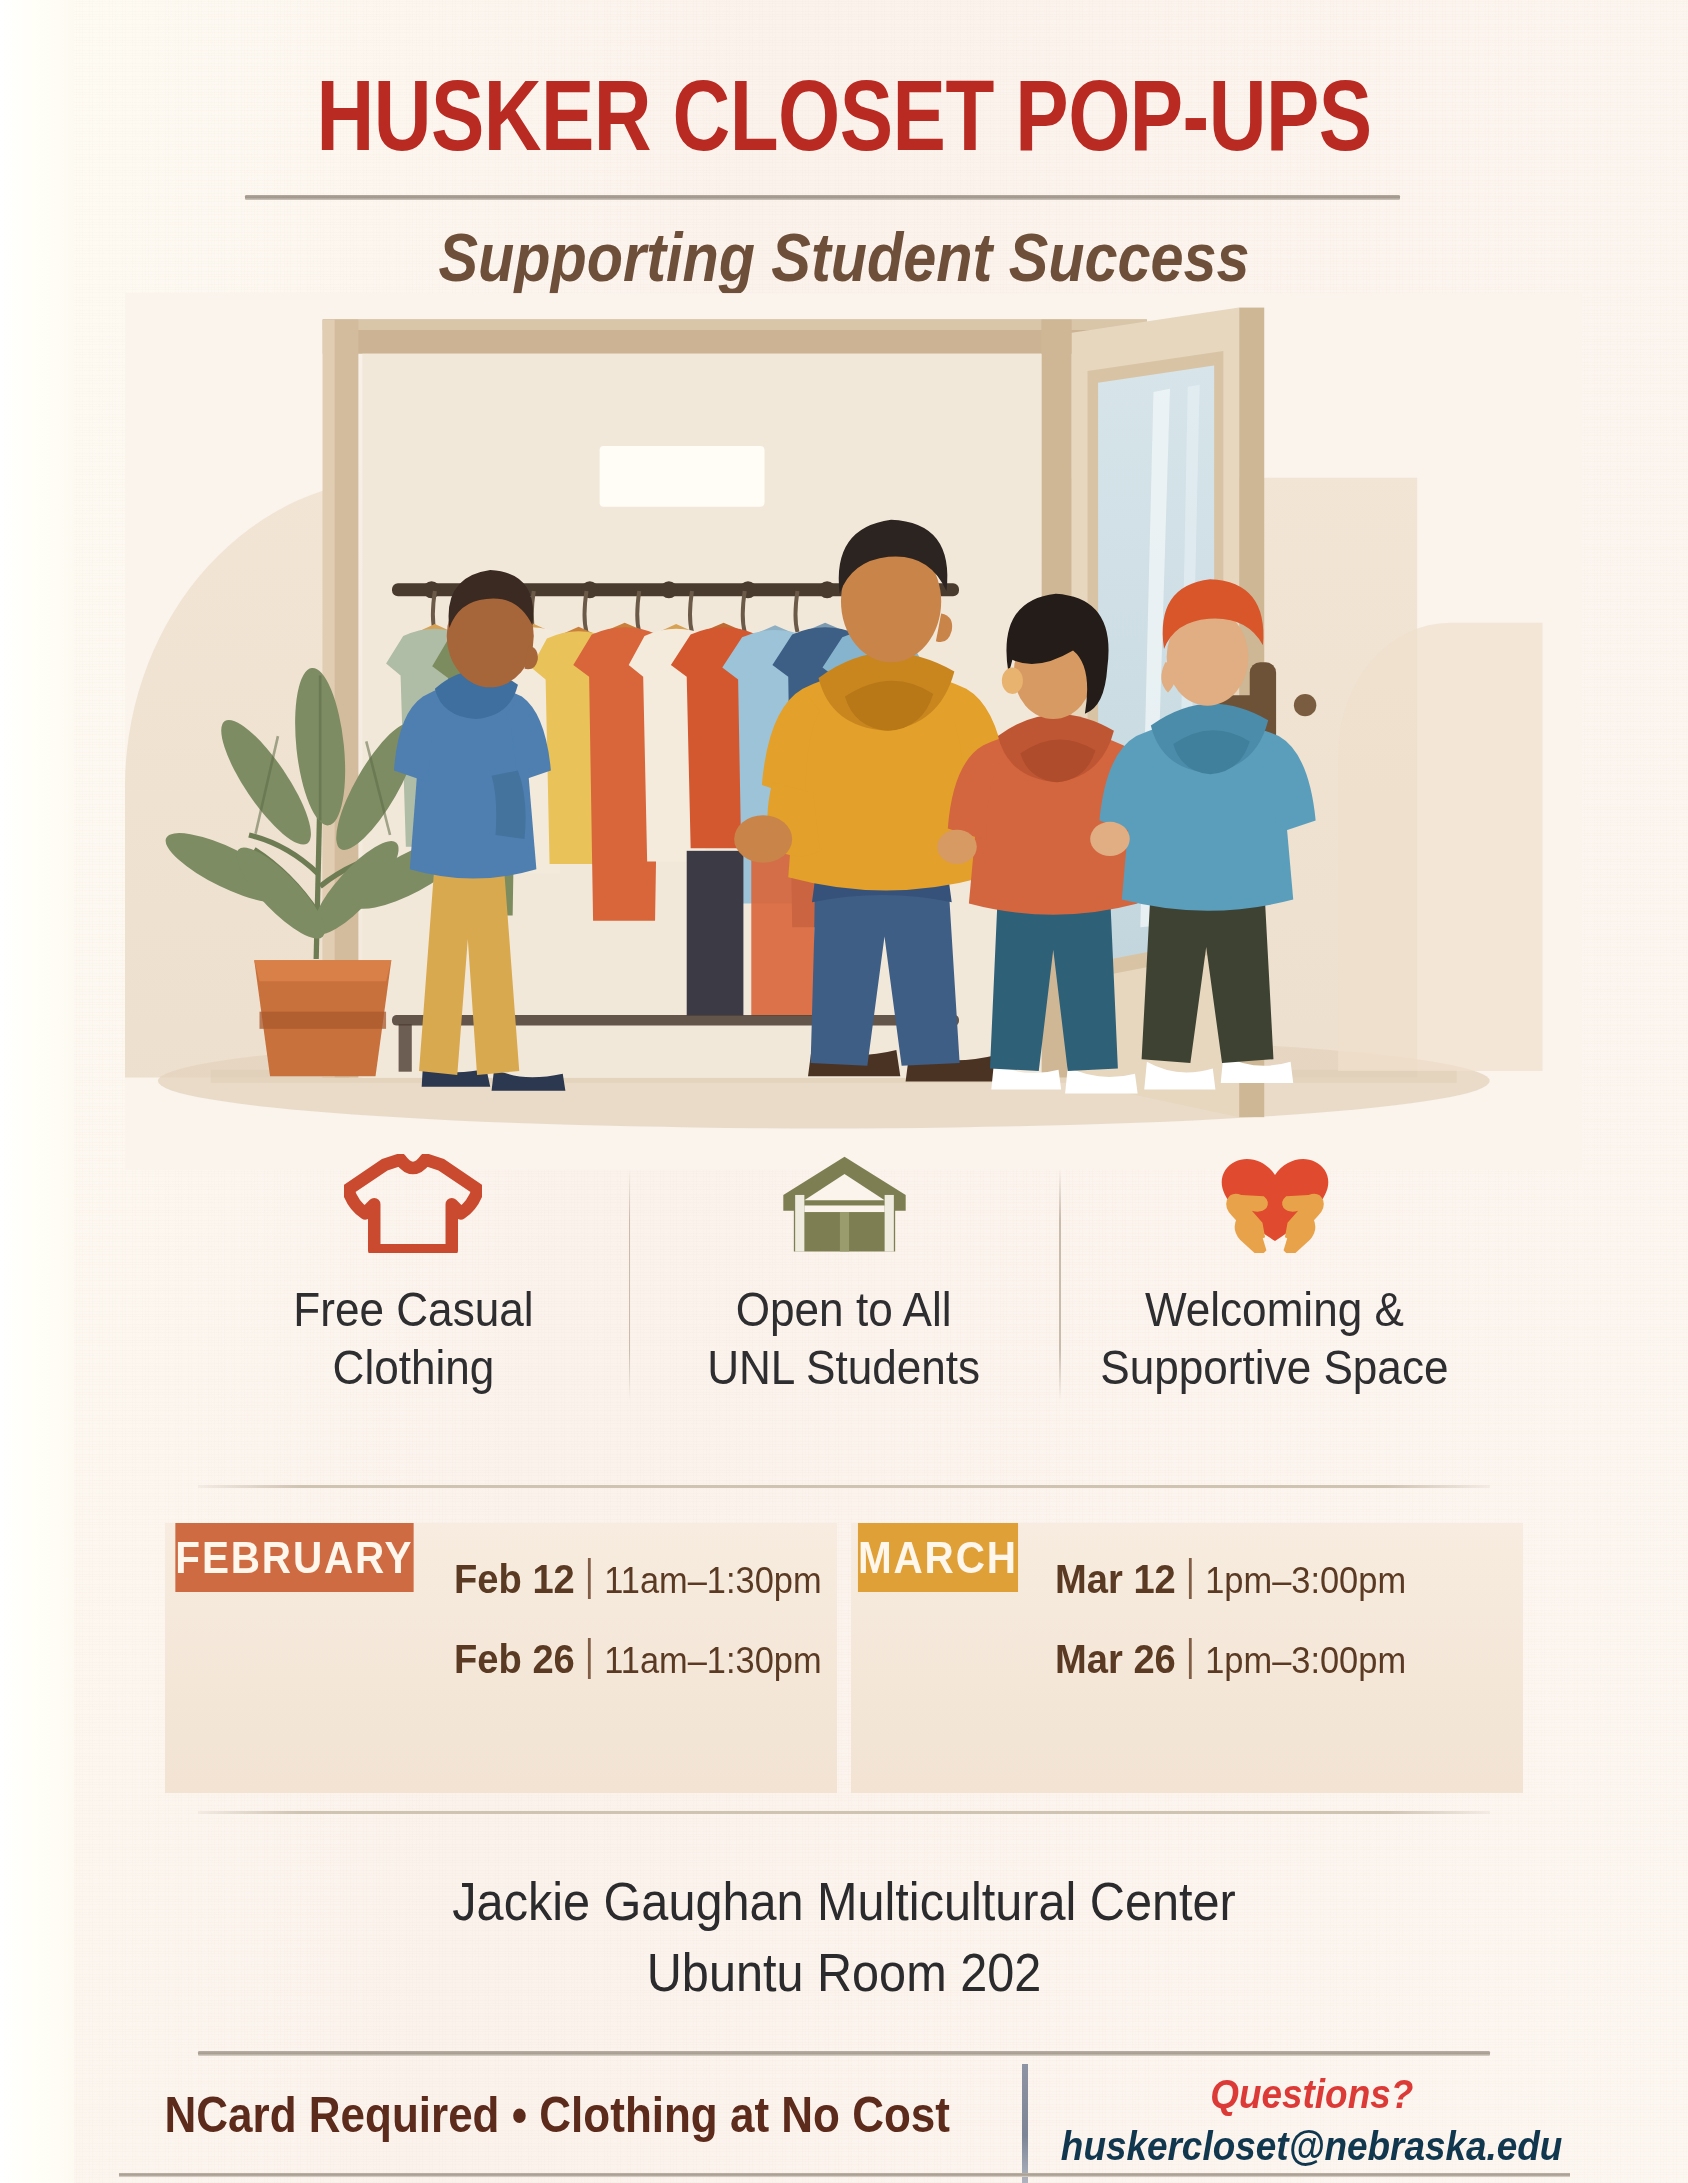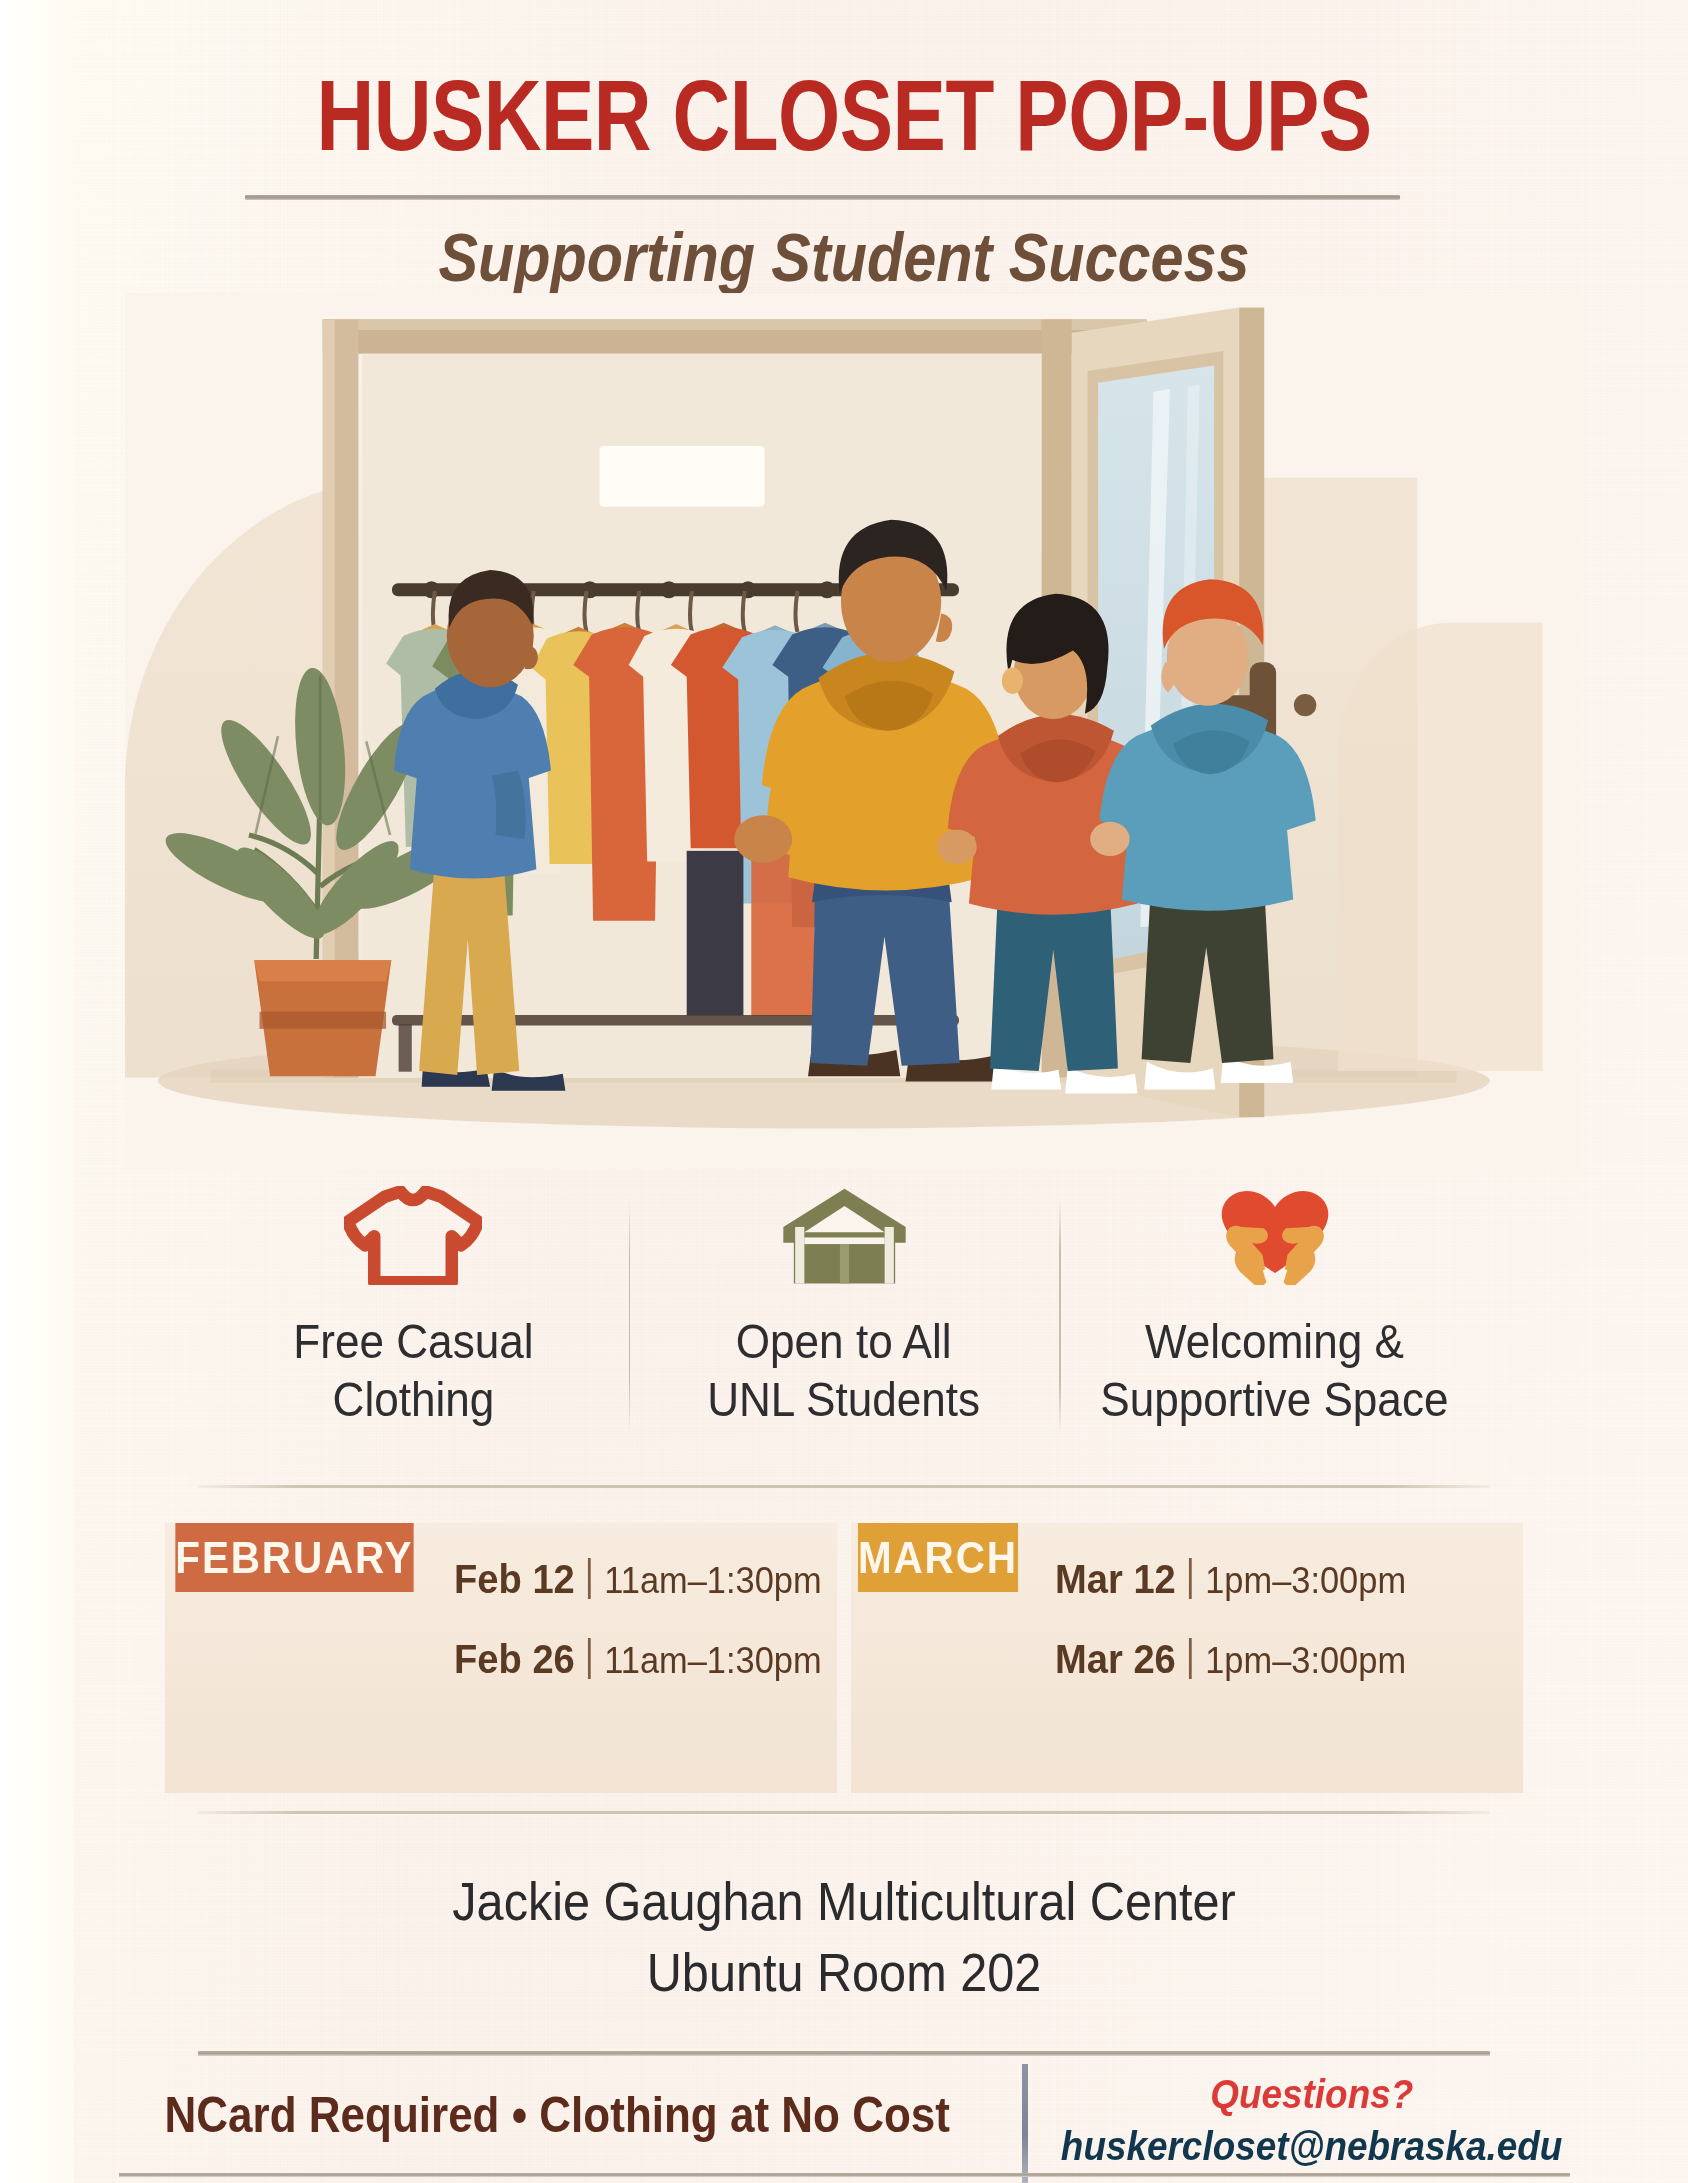--- a/index.html
+++ b/index.html
@@ -60,21 +60,21 @@
   }
 
   
   .illo {
     position:absolute; left:125px; top:293px; width:1457px; height:877px;
   }
   .illo svg { width:100%; height:100%; display:block; }
 
   
   .features {
-    position:absolute; left:198px; top:1186px; width:1292px; height:264px;
+    position:absolute; left:198px; top:1154px; width:1292px; height:264px;
     display:flex;
   }
   .feat {
     flex:1; position:relative;
     display:flex; flex-direction:column; align-items:center;
   }
   .feat + .feat::before {
     content:""; position:absolute; left:0; top:14.5px; width:1.3px; height:231px;
     background:linear-gradient(180deg,rgba(190,178,163,0) 0%, #c8bcab 22%, #c8bcab 78%, rgba(190,178,163,0) 100%);
   }

